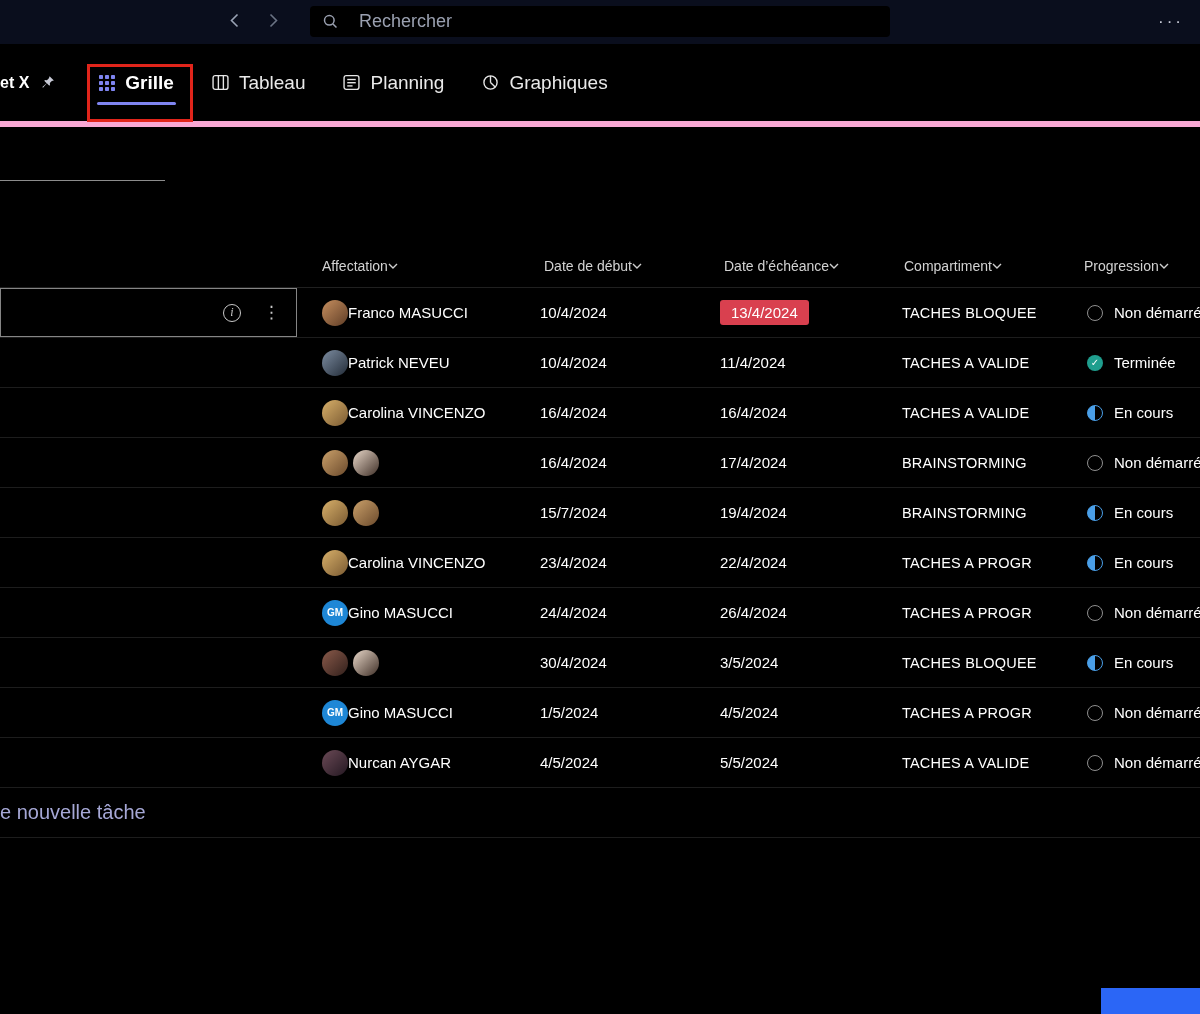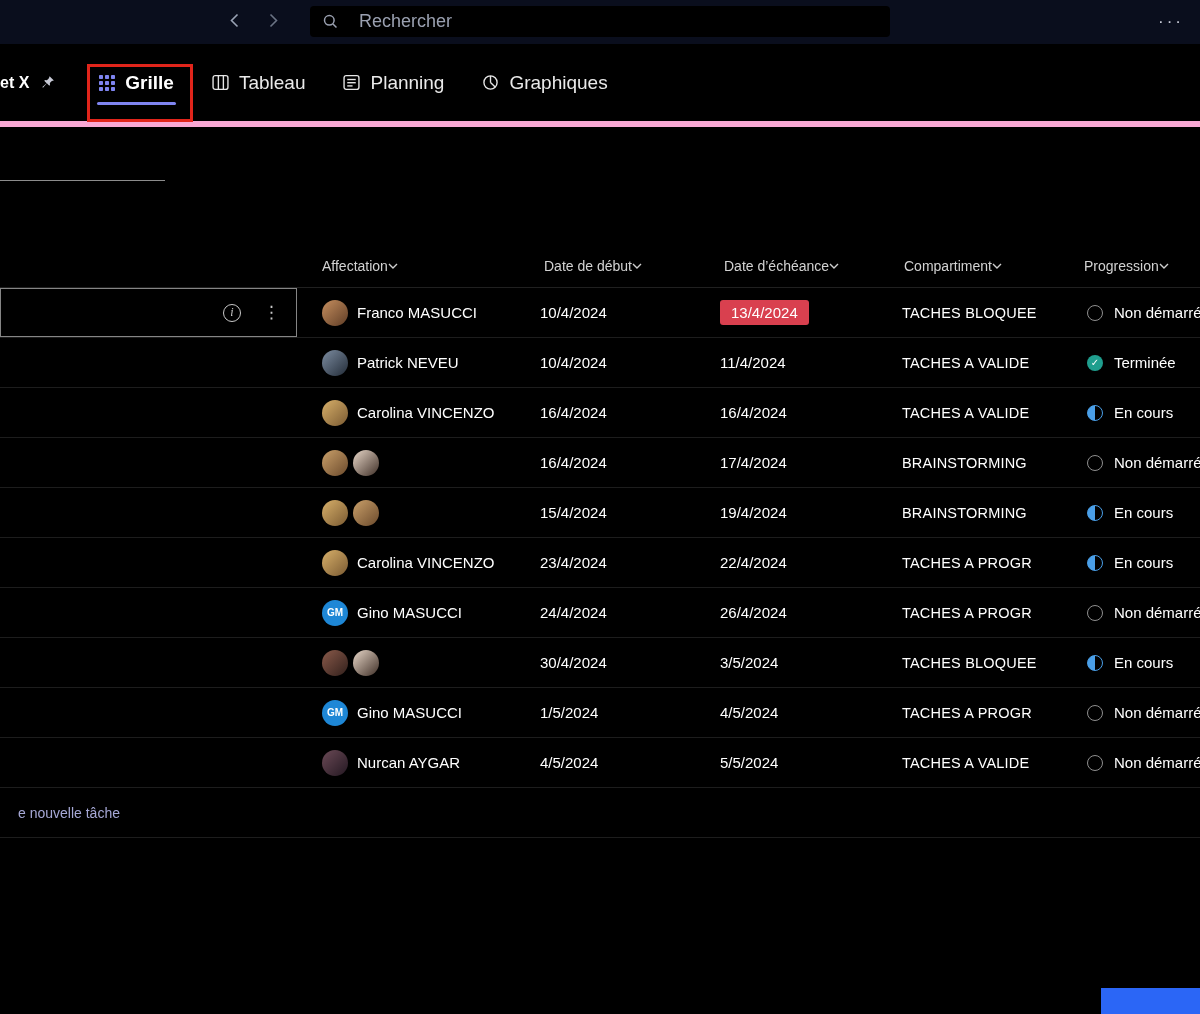--- a/index.html
+++ b/index.html
@@ -42,41 +42,41 @@
   .row { height:50px; border-bottom:1px solid #1d1d1d; font-size:15px; }
   .left-cell { position:relative; height:100%; }
   .sel-box { display:none; position:absolute; left:0; top:0; width:297px; height:100%;
              border:1px solid #858585; align-items:center; justify-content:flex-end; gap:22px; padding-right:16px; }
   .row.selected .sel-box { display:flex; }
   .info-icon { width:18px; height:18px; border:1.5px solid #c9c9c9; border-radius:50%; color:#c9c9c9; font-size:12px;
                display:flex; align-items:center; justify-content:center; font-style:italic;
                font-family:"Liberation Serif", serif; cursor:pointer; }
   .kebab { color:#c9c9c9; font-size:17px; cursor:pointer; }
 
-  .affect { display:flex; align-items:center; gap:9px; padding-left:4px; overflow:hidden; cursor:pointer; }
+  .affect { display:flex; align-items:center; padding-left:4px; overflow:hidden; cursor:pointer; }
   .avatars { display:flex; gap:5px; flex-shrink:0; }
   .avatar { width:26px; height:26px; border-radius:50%; display:flex; align-items:center; justify-content:center;
             font-size:10px; font-weight:bold; color:#fff; }
   .name { white-space:nowrap; overflow:hidden; max-width:150px; }
 
   .start, .due, .bucket { white-space:nowrap; overflow:hidden; cursor:pointer; }
   .due-text { display:inline-block; }
   .due-text.overdue { background:var(--overdue); padding:4px 11px; border-radius:3px; }
   .bucket { font-size:14.5px; padding-left:2px; letter-spacing:0.2px; }
 
   .progress { display:flex; align-items:center; gap:11px; padding-left:7px; white-space:nowrap; cursor:pointer; }
   .p-icon { width:16px; height:16px; border-radius:50%; flex-shrink:0; display:flex; align-items:center;
             justify-content:center; font-size:10px; }
   .p-icon.notstarted { border:1.5px solid #8f8f8f; }
   .p-icon.inprogress { border:1.5px solid var(--inprogress);
                        background:linear-gradient(90deg, var(--inprogress) 50%, rgba(0,0,0,0) 50%); }
   .p-icon.completed { background:var(--completed); color:#fff; }
 
-  .addtask { height:50px; display:flex; align-items:center; color:var(--addtask); font-size:14px;
-             border-bottom:1px solid #1d1d1d; padding-left:18px; cursor:pointer; width:1200px;text-align:center; }
+  .addtask { height:50px; display:flex; align-items:center; color:var(--addtask); font-size:20px;
+             border-bottom:1px solid #1d1d1d; padding-left:0; cursor:pointer; width:1200px;text-align:center; }
 
   .blue-box { position:absolute; right:0; bottom:0; width:99px; height:26px; background:var(--blue); }
 </style>
 </head>
 <body>
 
 <div class="app">
 
   <header class="topbar">
     <div class="navbtns">
@@ -307,21 +307,21 @@
     <div class="left-cell">
       
     </div>
     <div class="affect">
       <span class="avatars">
               <span class="avatar" style="background: linear-gradient(135deg, rgb(216, 176, 106), rgb(122, 90, 50));"></span>
               <span class="avatar" style="background: linear-gradient(135deg, rgb(202, 160, 106), rgb(107, 74, 44));"></span>
             </span>
       <span class="name"></span>
     </div>
-    <div class="start">15/4/2024</div>
+    <div class="start">15/7/2024</div>
     <div class="due">
       <span class="due-text">19/4/2024</span>
     </div>
     <div class="bucket">BRAINSTORMING</div>
     <div class="progress">
       <span class="p-icon inprogress"></span>
       <span class="p-label">En cours</span>
     </div>
   </div>
 

